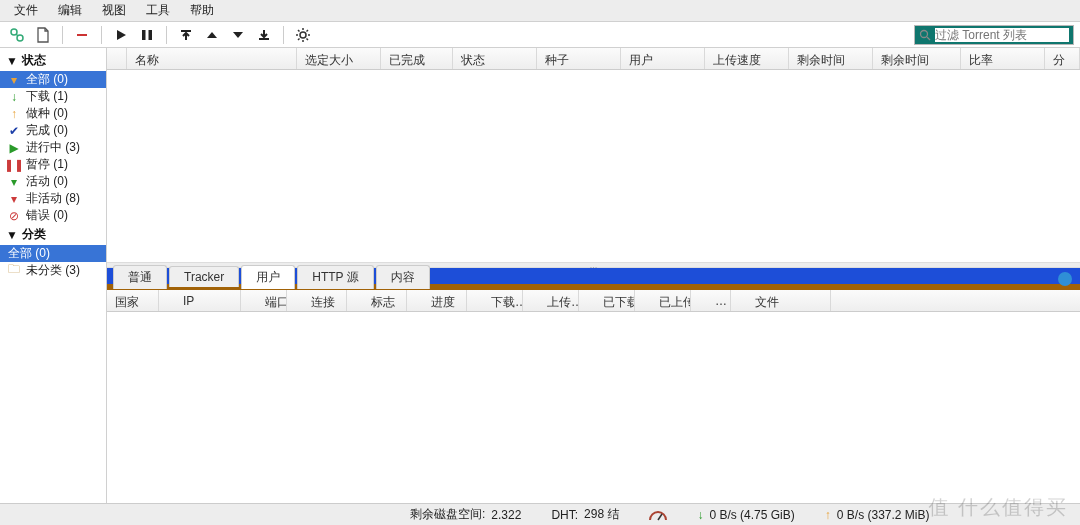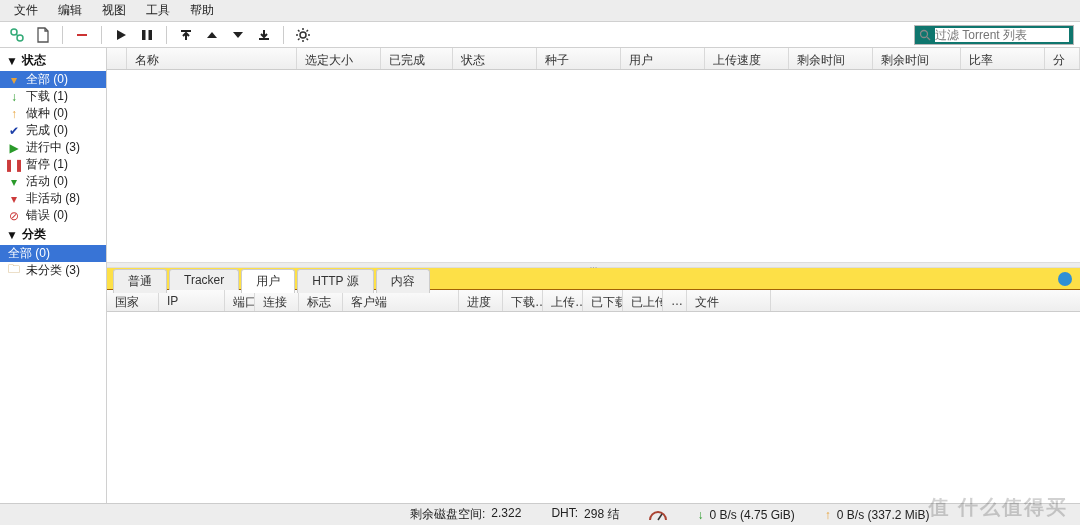--- a/index.html
+++ b/index.html
@@ -16,29 +16,29 @@
 .sidebar { width: 107px; background: #fff; border-right: 1px solid #d0d0d0; overflow: hidden; padding-top: 2px; }
 .side-hdr { display: flex; align-items: center; gap: 4px; padding: 2px 6px; font-weight: bold; color: #111; }
 .side-item { display: flex; align-items: center; gap: 6px; padding: 1px 4px 1px 8px; color: #222; height: 17px; }
 .side-item.sel { background: #3874d6; color: #fff; }
 .ico { width: 12px; height: 12px; display: inline-flex; align-items: center; justify-content: center; }
 .main { flex: 1; display: flex; flex-direction: column; min-width: 0; }
 .cols { display: flex; height: 22px; background: linear-gradient(#fbfbfb,#eee); border-bottom: 1px solid #ccc; }
 .col { padding: 4px 8px; border-right: 1px solid #d9d9d9; color: #333; white-space: nowrap; overflow: hidden; }
 .listarea { flex: 1; background: #fff; position: relative; }
 .hsplit { height: 6px; background: #ededed; cursor: row-resize; text-align: center; line-height: 6px; color: #888; font-size: 8px; border-top: 1px solid #ddd; border-bottom: 1px solid #ddd; }
-.tabsrow { display: flex; align-items: flex-start; background: #fde047; height: 22px; padding-left: 6px; gap: 0; border-bottom: 1px solid #a16207; position: relative; }
+.tabsrow { display: flex; align-items: center; background: #1d4ed8; height: 22px; padding-left: 6px; gap: 0; border-bottom: 6px solid #a16207; position: relative; }
 .tab { padding: 3px 14px; border: 1px solid #ccc; border-bottom: none; background: #efefef; color: #333; margin-right: 2px; border-radius: 3px 3px 0 0; position: relative; top: 1px; }
 .tab.active { background: #fff; }
 .tabsrow .round { position: absolute; right: 8px; top: 4px; width: 14px; height: 14px; border-radius: 50%; background: #2f8fd6; }
-.peercols { display: flex; height: 22px; background: linear-gradient(#fbfbfb,#eee); border-bottom: 1px solid #ccc; }
+.peercols { display: flex; height: 22px; background: linear-gradient(#fbfbfb,#eee); border-bottom: 1px solid #ccc; gap: 16px; }
 .peerarea { flex: 1; background: #fff; }
 .statusbar { position: absolute; bottom: 0; left: 0; right: 0; height: 22px; background: #ededed; border-top: 1px solid #ccc; display: flex; align-items: center; padding: 0 10px; gap: 30px; color: #222; }
-.sb-group { display: flex; align-items: flex-start; gap: 6px; }
-.watermark { position: absolute; right: 12px; bottom: 4px; font-size: 20px; color: rgba(0,0,0,.18); font-weight: bold; letter-spacing: 2px; pointer-events: none; }
+.sb-group { display: flex; align-items: center; gap: 6px; }
+.watermark { position: absolute; right: 12px; bottom: 4px; font-size: 20px; color: rgba(0,0,0,.18); font-weight: normal; letter-spacing: 2px; pointer-events: none; }
 svg { display: block; }
 </style>
 </head>
 <body>
 
 <div class="menubar">
   <div class="mi">文件</div>
   <div class="mi">编辑</div>
   <div class="mi">视图</div>
   <div class="mi">工具</div>
@@ -212,21 +212,20 @@
       <div class="tab">内容</div>
       <div class="round"></div>
     </div>
 
     <div class="peercols">
       <div class="col" style="width:52px">国家</div>
       <div class="col" style="width:66px">IP</div>
       <div class="col" style="width:30px">端口</div>
       <div class="col" style="width:44px">连接</div>
       <div class="col" style="width:44px">标志</div>
-      <div class="col" style="width:116px">客户端</div>
       <div class="col" style="width:44px">进度</div>
       <div class="col" style="width:40px">下载…</div>
       <div class="col" style="width:40px">上传…</div>
       <div class="col" style="width:40px">已下载</div>
       <div class="col" style="width:40px">已上传</div>
       <div class="col" style="width:24px">…</div>
       <div class="col" style="width:84px">文件</div>
       <div class="col" style="flex:1;border-right:none"></div>
     </div>
     <div class="peerarea"></div>

